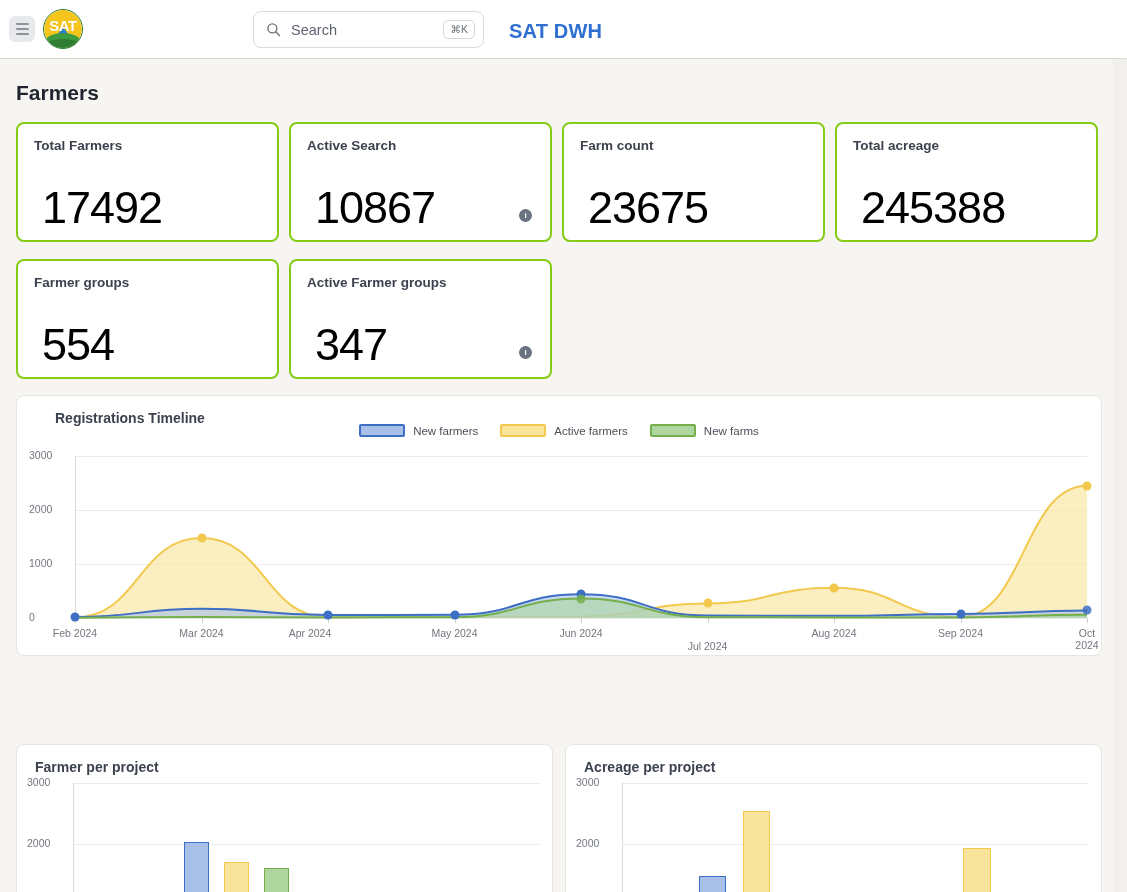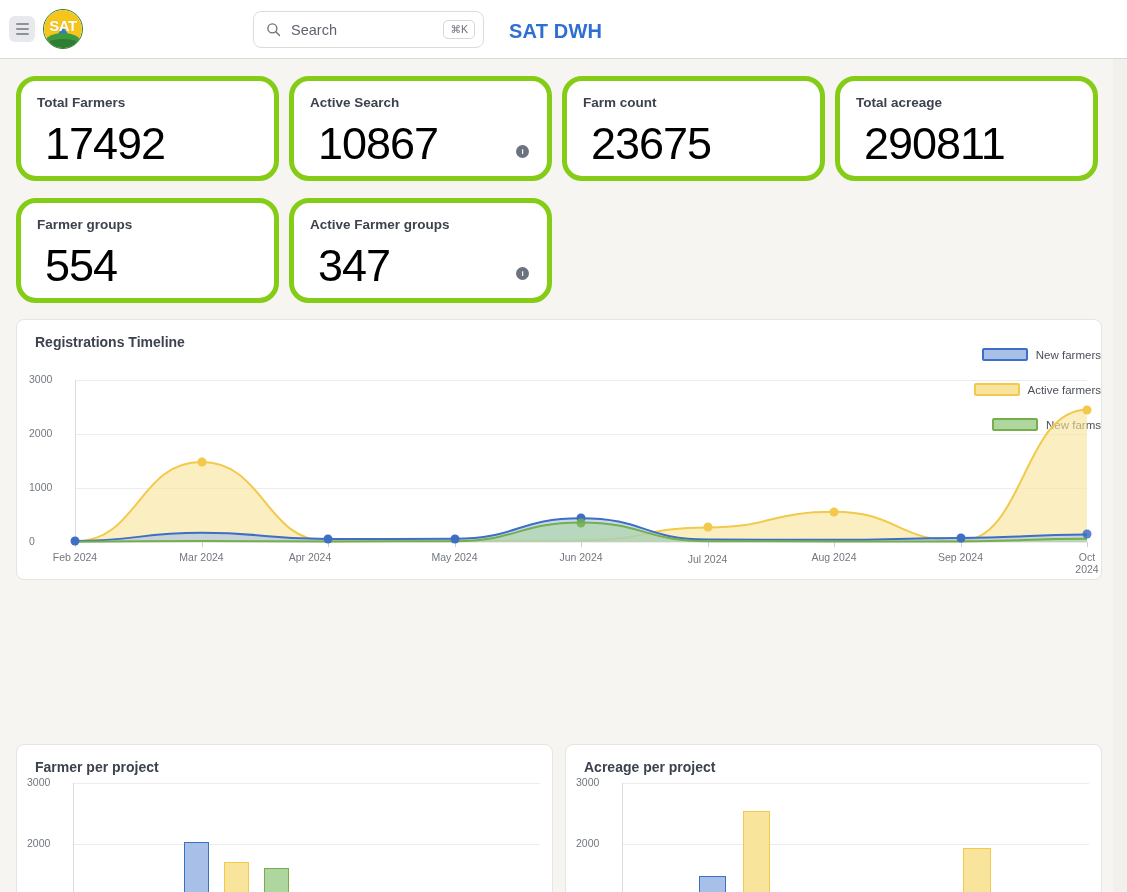--- a/index.html
+++ b/index.html
@@ -65,46 +65,46 @@
     position:absolute;left:509px;top:20px;font-size:20px;font-weight:bold;color:#2f6fd0;
     cursor:pointer;letter-spacing:0.2px;
   }
 
   
   .page{position:absolute;top:59px;left:0;width:1113px;bottom:0;overflow:hidden;}
   .page-title{margin:22px 0 0 16px;font-size:21px;font-weight:bold;color:#1f2430;}
 
   .kpi-row{display:flex;gap:10px;margin:17px 0 0 16px;}
   .kpi{
-    background:#fff;border:5px solid #84cc16;border-radius:20px;
-    width:263px;height:105px;padding:14px 16px;position:relative;
+    background:#fff;border:2px solid #84cc16;border-radius:8px;
+    width:263px;height:120px;padding:14px 16px;position:relative;
   }
   .kpi-label{font-size:13.5px;font-weight:bold;color:#3c424e;}
   .kpi-value{
     position:absolute;left:16px;bottom:10px;
     font-size:45px;font-weight:300;color:#000;letter-spacing:-1px;line-height:1;
     font-family:"Liberation Sans", sans-serif;
     margin-left:8px;
   }
   .info-dot{
     position:absolute;right:18px;bottom:18px;width:13px;height:13px;border-radius:50%;
     background:#6b7280;color:#fff;font-size:8px;line-height:13px;text-align:center;
     font-weight:bold;cursor:pointer;
   }
 
   
   .panel{
     background:#fff;border:1px solid #e6e5e1;border-radius:8px;position:relative;
   }
   .panel-title{font-size:14px;font-weight:bold;color:#3c424e;padding:14px 0 0 18px;}
 
-  #timeline-panel{margin:16px 0 0 16px;width:1086px;height:261px;}
+  #timeline-panel{margin:16px 0 0 16px;width:1086px;height:261px;padding-left:20px;}
   .legend{
     position:absolute;top:28px;left:0;width:100%;
-    display:flex;justify-content:center;gap:22px;align-items:flex-end;flex-direction:column;
+    display:flex;justify-content:center;gap:22px;align-items:center;
   }
   .legend-item{display:flex;align-items:center;gap:8px;cursor:pointer;}
   .legend-swatch{width:46px;height:13px;border-radius:2px;}
   .legend-label{font-size:11.5px;color:#4a4f58;}
 
   .plot{position:absolute;}
   .ylab{position:absolute;font-size:10.5px;color:#72777f;text-align:left;width:40px;}
   .xlab{position:absolute;font-size:10.5px;color:#72777f;text-align:center;transform:translateX(-50%);}
   .grid-line{position:absolute;height:1px;background:#ececec;}
   .axis-v{position:absolute;width:1px;background:#dcdcdc;}
@@ -152,38 +152,39 @@
     <div class="kbd">⌘K</div>
   </div>
 
   <div class="brand">SAT DWH</div>
 </div>
 <div class="overflow-edge"></div>
 <div class="scrollbar-track"></div>
 
 <div class="page">
 
+  <div class="page-title">Farmers</div>
 
   <div class="kpi-row">
     <div class="kpi">
       <div class="kpi-label">Total Farmers</div>
       <div class="kpi-value">17492</div>
     </div>
     <div class="kpi">
       <div class="kpi-label">Active Search</div>
       <div class="kpi-value">10867</div>
       <div class="info-dot">i</div>
     </div>
     <div class="kpi">
       <div class="kpi-label">Farm count</div>
       <div class="kpi-value">23675</div>
     </div>
     <div class="kpi">
       <div class="kpi-label">Total acreage</div>
-      <div class="kpi-value">290811</div>
+      <div class="kpi-value">245388</div>
     </div>
   </div>
 
   <div class="kpi-row">
     <div class="kpi">
       <div class="kpi-label">Farmer groups</div>
       <div class="kpi-value">554</div>
     </div>
     <div class="kpi">
       <div class="kpi-label">Active Farmer groups</div>
@@ -221,21 +222,21 @@
         <div class="xlab" style="left: 58px; top: 179px;">Feb 2024</div>
         <div class="tickmark" style="left: 58px; top: 170px;"></div>
         <div class="xlab" style="left: 184.5px; top: 179px;">Mar 2024</div>
         <div class="tickmark" style="left: 184.5px; top: 170px;"></div>
         <div class="xlab" style="left: 293px; top: 179px;">Apr 2024</div>
         <div class="tickmark" style="left: 311px; top: 170px;"></div>
         <div class="xlab" style="left: 437.5px; top: 179px;">May 2024</div>
         <div class="tickmark" style="left: 437.5px; top: 170px;"></div>
         <div class="xlab" style="left: 564px; top: 179px;">Jun 2024</div>
         <div class="tickmark" style="left: 564px; top: 170px;"></div>
-        <div class="xlab" style="left: 690.5px; top: 181px;">Jul 2024</div>
+        <div class="xlab" style="left: 690.5px; top: 192px;">Jul 2024</div>
         <div class="tickmark" style="left: 690.5px; top: 170px;"></div>
         <div class="xlab" style="left: 817px; top: 179px;">Aug 2024</div>
         <div class="tickmark" style="left: 817px; top: 170px;"></div>
         <div class="xlab" style="left: 943.5px; top: 179px;">Sep 2024</div>
         <div class="tickmark" style="left: 943.5px; top: 170px;"></div>
         <div class="xlab" style="left: 1070px; top: 179px;">Oct 2024</div>
         <div class="tickmark" style="left: 1070px; top: 170px;"></div>
         <svg width="1086" height="200" style="position: absolute; left: 0px; top: 0px;">
           <path d="M 58 169.46 C 121.25 169.46, 121.25 90.08, 184.5 90.08 C 247.75 90.08, 247.75 169.19, 311 169.19 C 374.25 169.19, 374.25 168.92, 437.5 168.92 C 500.75 168.92, 500.75 168.38, 564 168.38 C 627.25 168.38, 627.25 155.42, 690.5 155.42 C 753.75 155.42, 753.75 139.76, 817 139.76 C 880.25 139.76, 880.25 168.92, 943.5 168.92 C 1006.75 168.92, 1006.75 37.69999999999999, 1070 37.69999999999999 L 1070 170 L 58 170 Z" fill="#F8E49A" fill-opacity="0.62"></path>
           <path d="M 58 169.46 C 121.25 169.46, 121.25 90.08, 184.5 90.08 C 247.75 90.08, 247.75 169.19, 311 169.19 C 374.25 169.19, 374.25 168.92, 437.5 168.92 C 500.75 168.92, 500.75 168.38, 564 168.38 C 627.25 168.38, 627.25 155.42, 690.5 155.42 C 753.75 155.42, 753.75 139.76, 817 139.76 C 880.25 139.76, 880.25 168.92, 943.5 168.92 C 1006.75 168.92, 1006.75 37.69999999999999, 1070 37.69999999999999" fill="none" stroke="#F2C94C" stroke-width="2"></path>

